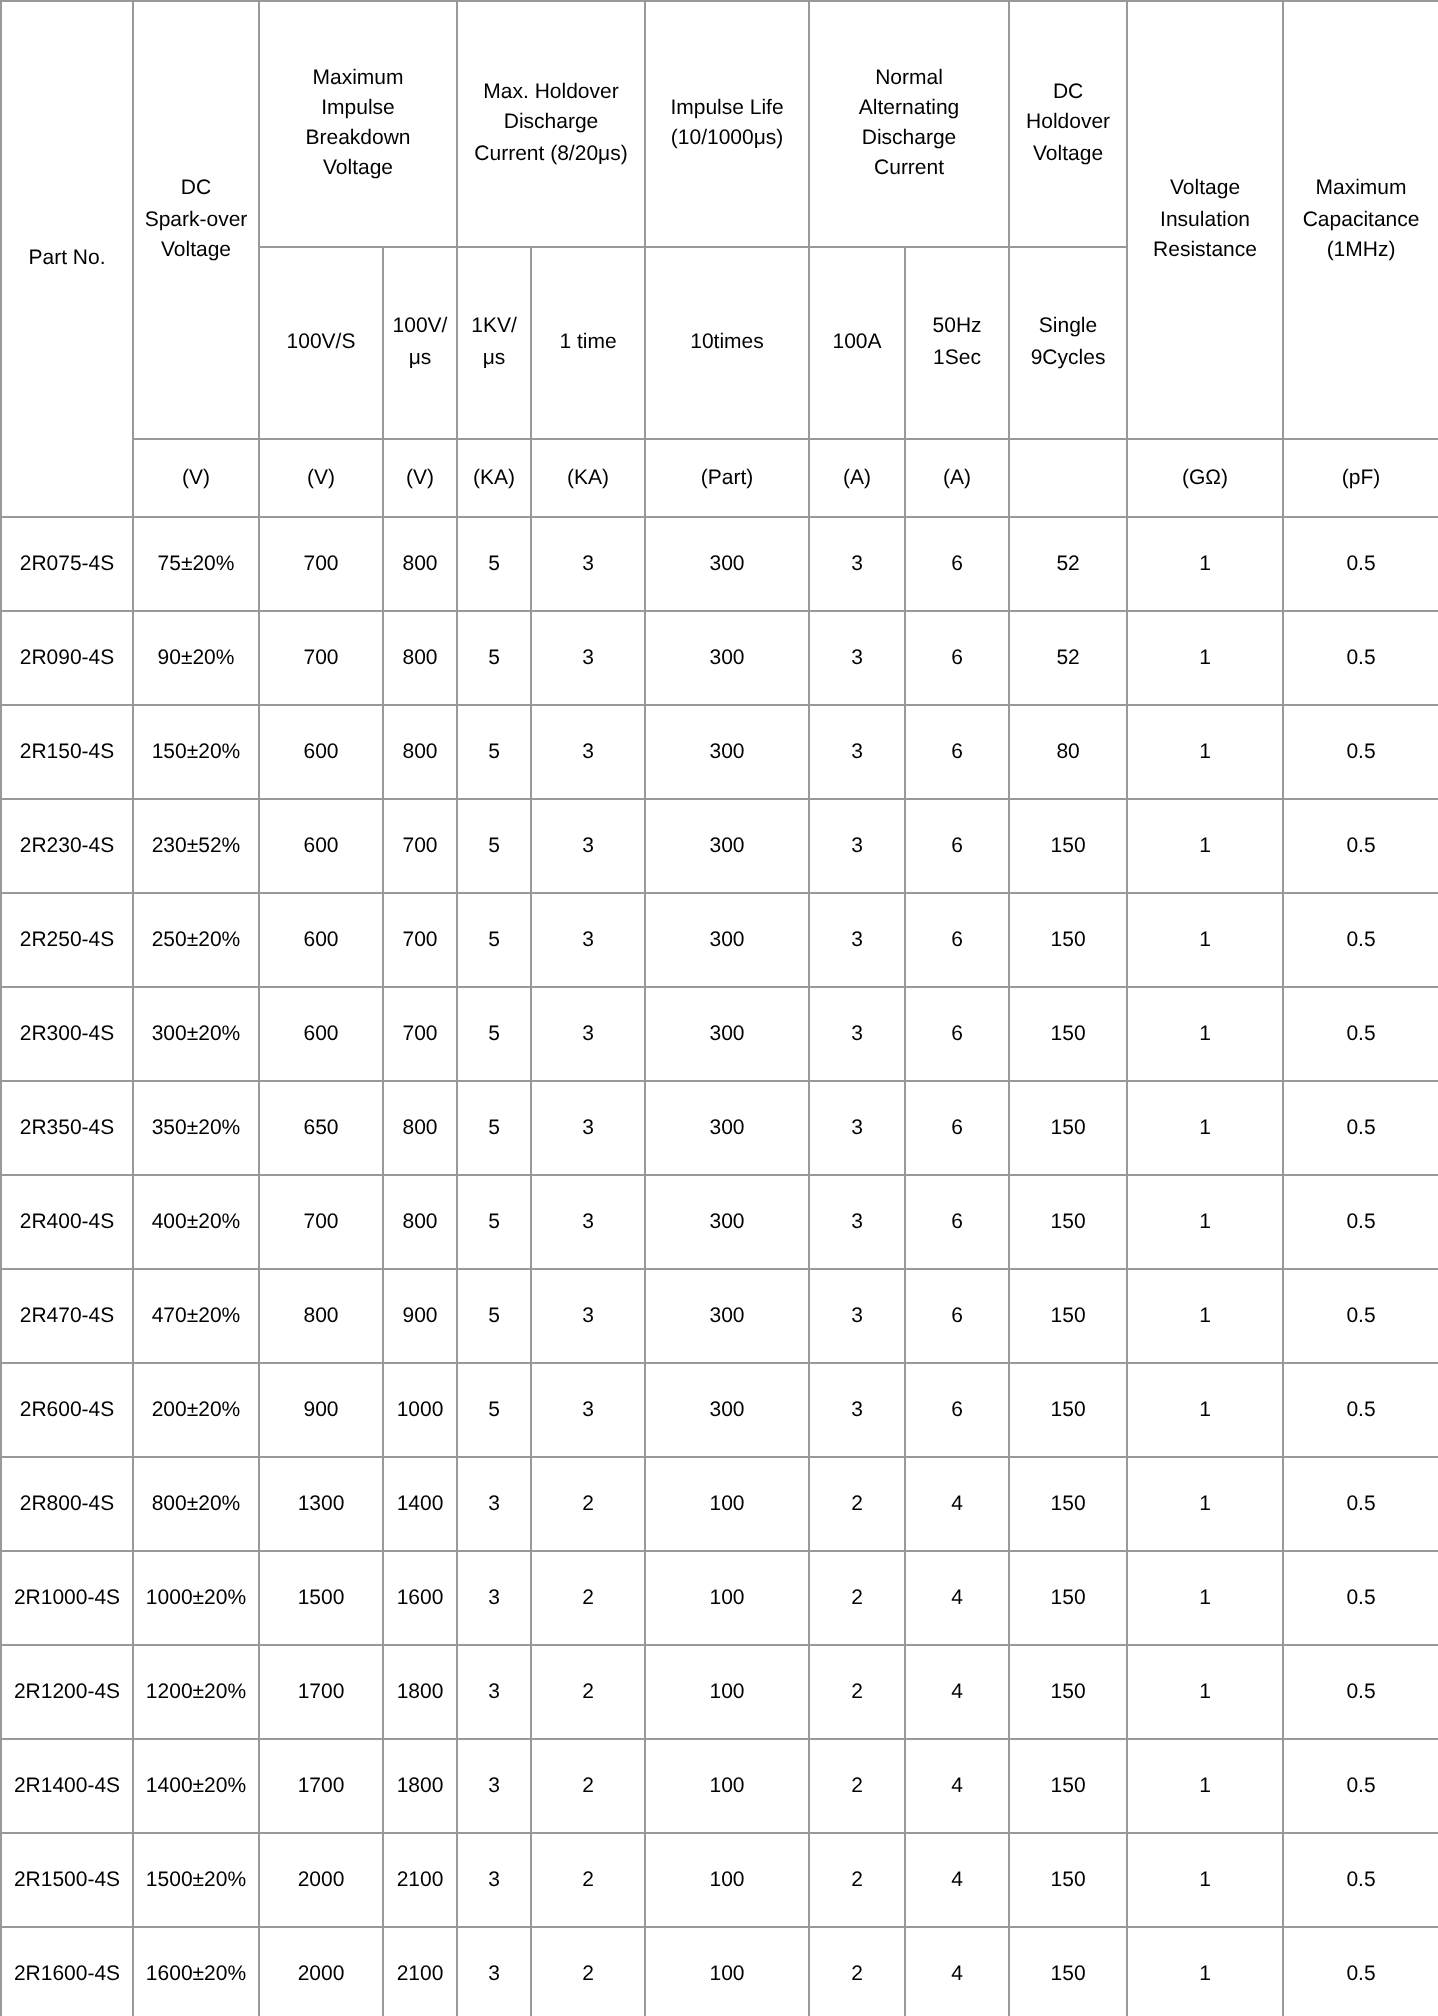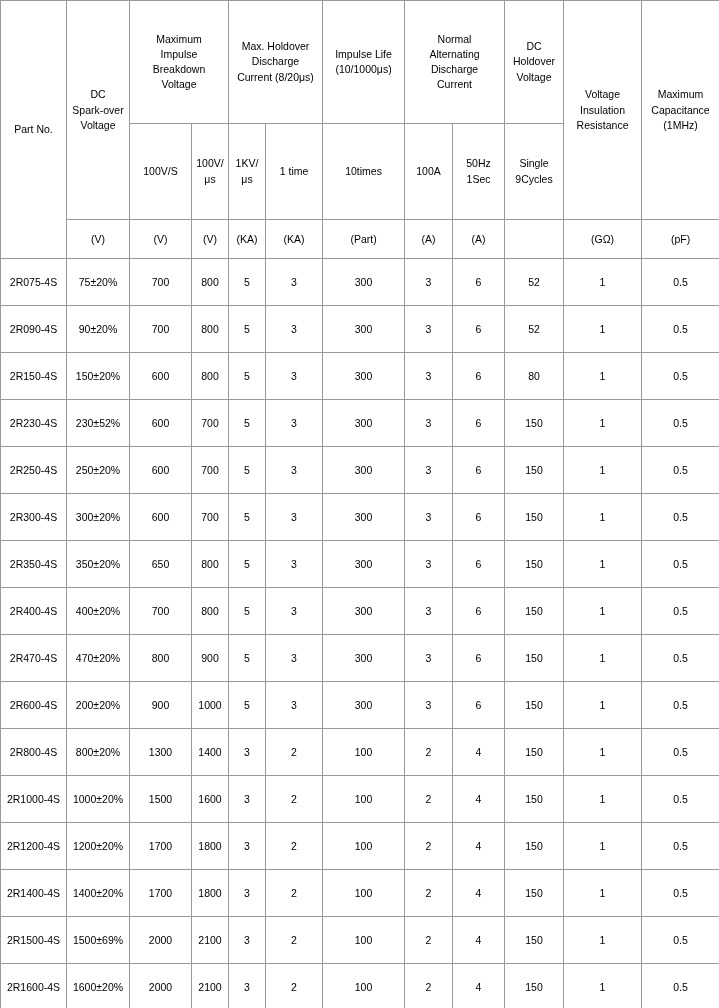--- a/index.html
+++ b/index.html
@@ -408,21 +408,21 @@
           <td>2</td>
           <td>100</td>
           <td>2</td>
           <td>4</td>
           <td>150</td>
           <td>1</td>
           <td>0.5</td>
         </tr>
         <tr>
           <td class="partno">2R1500-4S</td>
-          <td>1500±69%</td>
+          <td>1500±20%</td>
           <td>2000</td>
           <td>2100</td>
           <td>3</td>
           <td>2</td>
           <td>100</td>
           <td>2</td>
           <td>4</td>
           <td>150</td>
           <td>1</td>
           <td>0.5</td>

